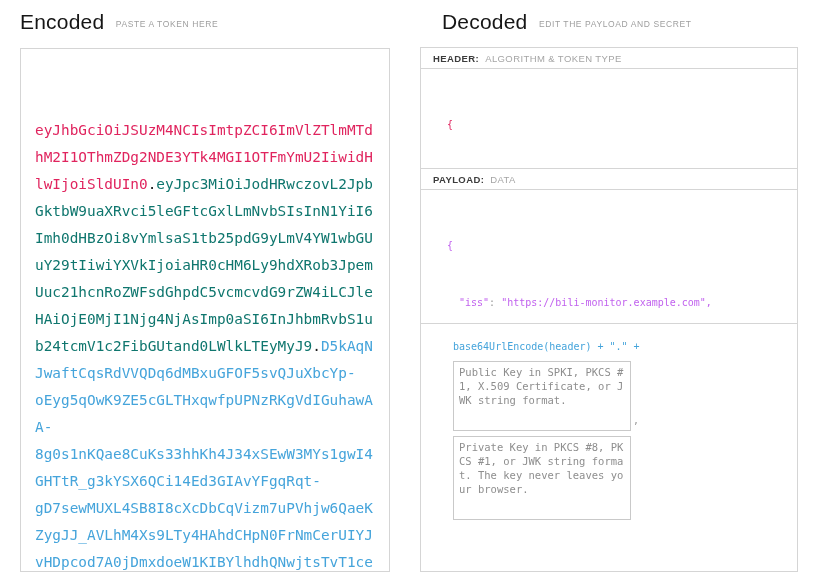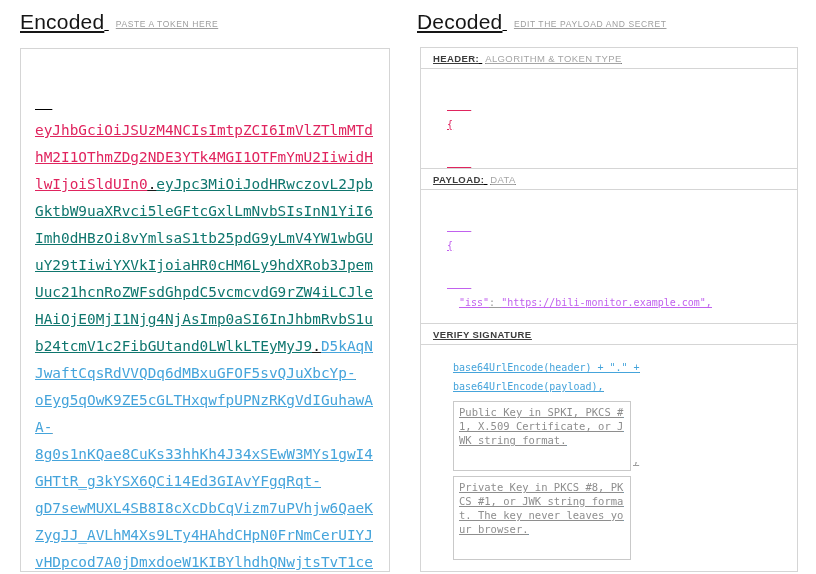--- a/index.html
+++ b/index.html
@@ -1,26 +1,26 @@
 <!DOCTYPE html>
 <html><head>
 <meta charset="utf-8">
 <style>
-  * { margin:0; padding:0; box-sizing:border-box;text-decoration:underline; }
+  * { margin:0; padding:0; box-sizing:border-box; }
   html,body { width:816px; height:574px; background:#ffffff; overflow:hidden;
               font-family:"Liberation Sans", sans-serif; position:relative; }
 
   
   .pane-heading { position:absolute; top:10px; white-space:nowrap; }
   .pane-heading .title { display:inline-block; font-size:21px; font-weight:400;
                          color:#161616; letter-spacing:0.2px; }
   .pane-heading .subtitle { display:inline-block; font-size:8.5px; color:#9e9e9e;
                             letter-spacing:0.6px; margin-left:7px; vertical-align:2px; }
   #enc-heading { left:20px; }
-  #dec-heading { left:417px; }
+  #dec-heading { left:442px; }
 
   
   .token-box { position:absolute; left:20px; top:48px; width:370px; height:524px;
                border:1px solid #d5d5d5; background:#fff; padding:14px;
                font-family:"DejaVu Sans Mono", monospace; font-size:14.4px;
                line-height:27px; white-space:pre-wrap; overflow-wrap:break-word;
                word-break:break-word; overflow:hidden; cursor:text; }
   .tok-header    { color:#e0245e; }
   .tok-payload   { color:#0f766e; }
   .tok-signature { color:#45a4db; }
@@ -100,26 +100,22 @@
     <div class="json-line"><span>"iss"</span><span class="json-sep">: </span><span>"https://bili-monitor.example.com",</span></div>
     
     
     
     
     
   </div>
 </div>
 
 <div class="dec-box" id="box-verify">
-  <div class="box-label">
-    <span class="lbl">VERIFY SIGNATURE</span>
-  </div>
   <div class="verify-content">
     <div class="code-indent">base64UrlEncode(header) + "." +</div>
-    <div class="code-indent">base64UrlEncode(payload),</div>
     <div class="ta-row">
       <textarea class="key-input" id="public-key" spellcheck="false" style="">Public Key in SPKI, PKCS #1, X.509 Certificate, or JWK string format.</textarea>
       <span class="ta-comma">,</span>
     </div>
     <div class="ta-row">
       <textarea class="key-input" id="private-key" spellcheck="false" style="">Private Key in PKCS #8, PKCS #1, or JWK string format. The key never leaves your browser.</textarea>
     </div>
   </div>
 </div>
 

